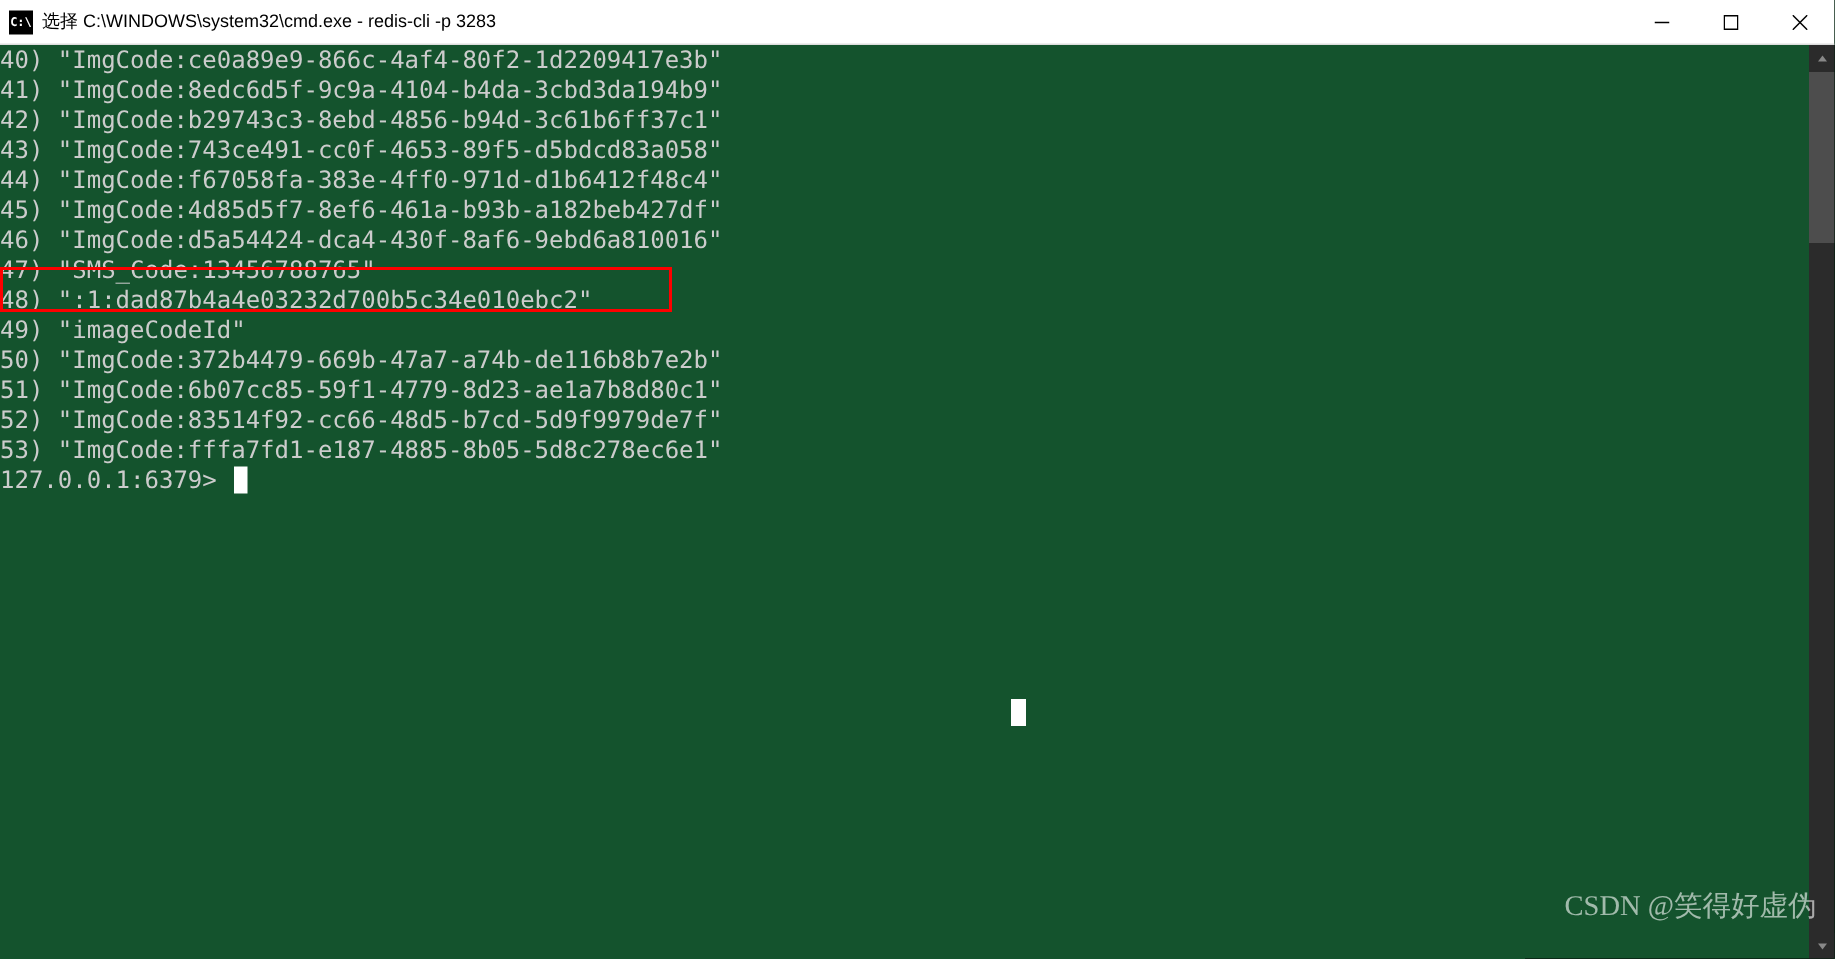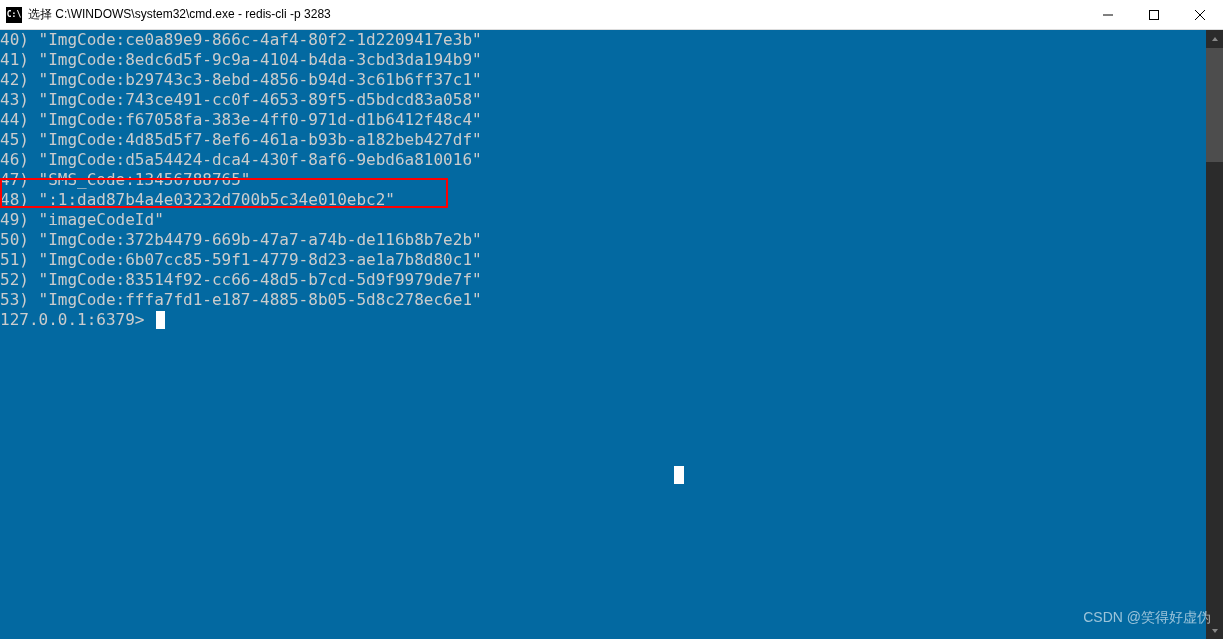--- a/index.html
+++ b/index.html
@@ -54,21 +54,21 @@
 
     .terminal-area {
       position: relative;
       width: 100%;
       height: calc(100% - 30px);
       background: #000;
     }
     .terminal {
       width: calc(100% - 17px);
       height: 100%;
-      background: #0369a1;
+      background: #14532d;
       color: #ccc;
       font-family: "NSimSun", "SimSun", "Consolas", monospace;
       font-size: 16px;
       line-height: 20px;
       white-space: pre;
       padding-left: 0;
       padding-top: 0;
     }
     .line { height: 20px; position: relative; }
     .highlight-box {
@@ -118,24 +118,24 @@
       justify-content: center;
       color: #888;
       font-size: 8px;
       position: absolute;
     }
     .scrollbar-btn.up { top: 0; }
     .scrollbar-btn.down { bottom: 0; }
     .watermark {
       position: absolute;
       right: 12px;
-      bottom: 12px;
+      bottom: 22px;
       color: rgba(255,255,255,0.6);
-      font-family: Liberation Sans, sans-serif;
-      font-size: 14px;
+      font-family: Liberation Serif, serif;
+      font-size: 19px;
       pointer-events: none;
     }
   </style>
 </head>
 <body>
 
 <div class="title-bar">
   <div class="title-icon">
       <span>C:\</span>
     </div>

